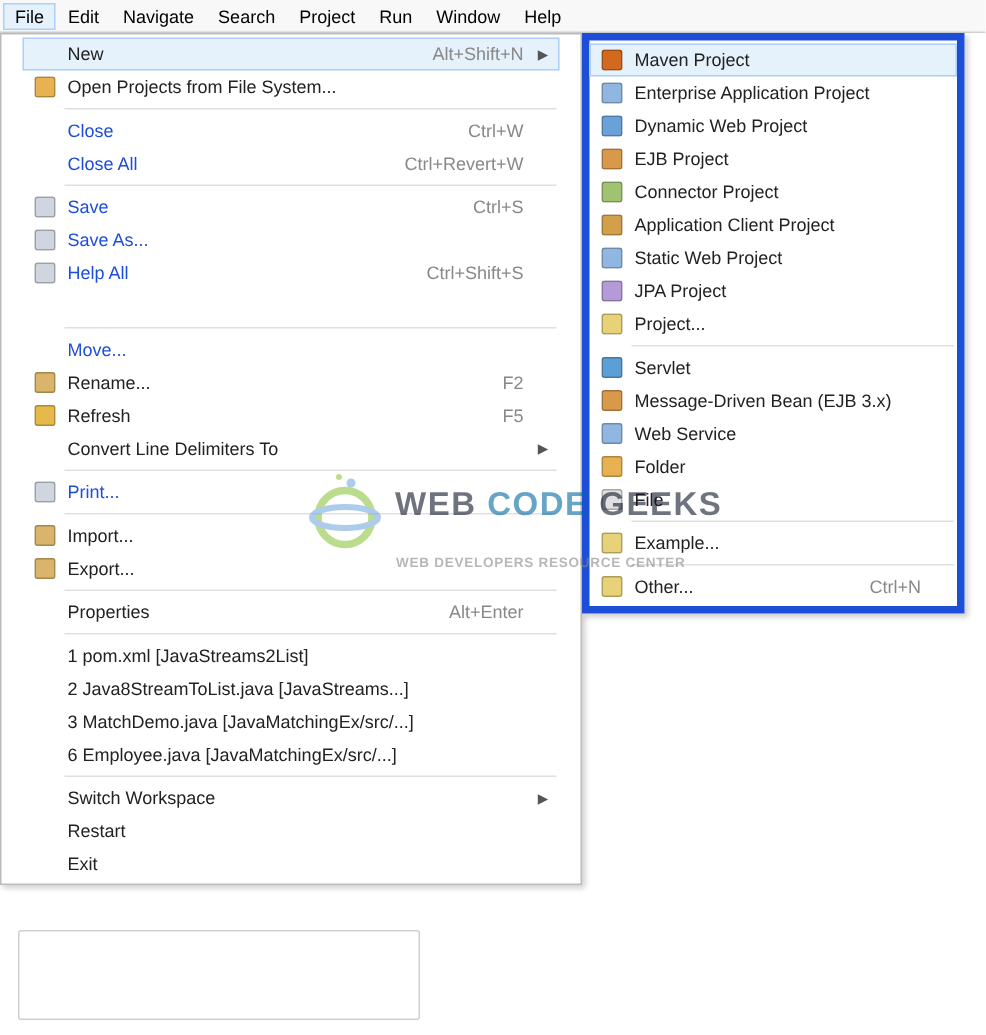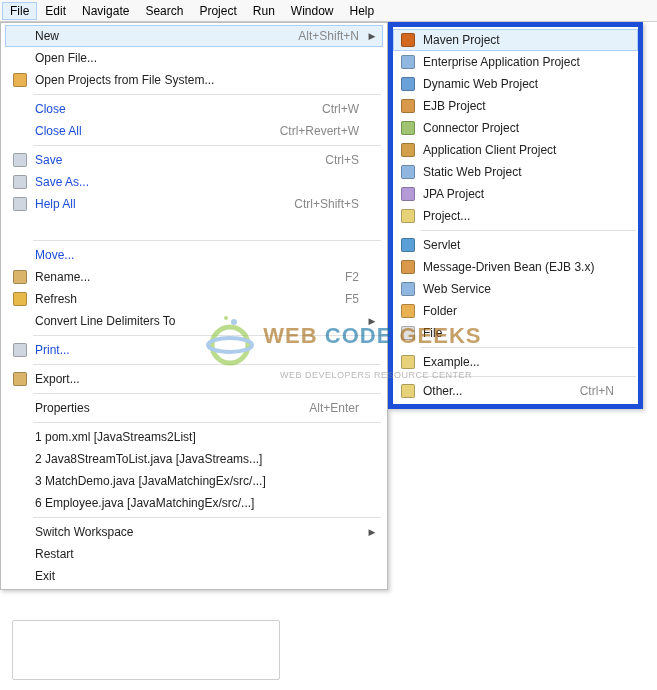--- a/index.html
+++ b/index.html
@@ -30,21 +30,21 @@
       padding: 1px 7px;
     }
     .menu {
       position: absolute;
       top: 22px;
       left: 0;
       width: 388px;
       background: #fff;
       border: 1px solid #bcbcbc;
       box-shadow: 2px 2px 4px rgba(0,0,0,0.2);
-      padding: 2px 4px;
+      padding: 2px 14px;
     }
     .menu-row {
       display: flex;
       align-items: center;
       height: 22px;
       padding: 0 6px 0 4px;
       position: relative;
     }
     .menu-row.highlighted {
       background: #e5f1fb;
@@ -96,21 +96,21 @@
     }
     .watermark {
       position: absolute;
       top: 310px; left: 200px;
       pointer-events: none;
       opacity: 0.6;
       font-family: Arial, sans-serif;
     }
     .watermark .big { font-size: 22px; font-weight: bold; letter-spacing: 1px; }
     .watermark .sub { font-size: 9px; color: #888; letter-spacing: 0.5px; }
-    .watermark .wc { color: #a16207; }
+    .watermark .wc { color: #0f172a; }
     .watermark .wg { color: #0369a1; }
     .outline-panel {
       position: absolute;
       top: 620px;
       left: 12px;
       width: 268px;
       height: 60px;
       border: 1px solid #cfcfcf;
       border-radius: 2px;
       background: #fff;
@@ -134,27 +134,20 @@
     <div class="menu-row highlighted">
       <span class="menu-icon-cell">
         <span class="icon-sq"></span>
       </span>
       <span class="menu-label">New</span>
       <span class="menu-shortcut">Alt+Shift+N</span>
       <span class="menu-arrow">▶</span>
     </div>
     <div class="menu-row">
       <span class="menu-icon-cell">
-        <span class="icon-sq"></span>
-      </span>
-      <span class="menu-label">Open File...</span>
-      <span class="menu-arrow"></span>
-    </div>
-    <div class="menu-row">
-      <span class="menu-icon-cell">
         <span class="icon-sq" style="background: rgb(232, 178, 82); border: 1px solid rgba(0, 0, 0, 0.25); border-radius: 2px;"></span>
       </span>
       <span class="menu-label">Open Projects from File System...</span>
       <span class="menu-arrow"></span>
     </div>
     <div class="menu-sep"></div>
     <div class="menu-row">
       <span class="menu-icon-cell">
         <span class="icon-sq"></span>
       </span>
@@ -233,20 +226,27 @@
     </div>
     <div class="menu-sep"></div>
     <div class="menu-row">
       <span class="menu-icon-cell">
         <span class="icon-sq" style="background: rgb(207, 214, 224); border: 1px solid rgba(0, 0, 0, 0.25); border-radius: 2px;"></span>
       </span>
       <span class="menu-label disabled">Print...</span>
       <span class="menu-arrow"></span>
     </div>
     <div class="menu-sep"></div>
+    <div class="menu-row">
+      <span class="menu-icon-cell">
+        <span class="icon-sq" style="background: rgb(217, 180, 106); border: 1px solid rgba(0, 0, 0, 0.25); border-radius: 2px;"></span>
+      </span>
+      <span class="menu-label">Import...</span>
+      <span class="menu-arrow"></span>
+    </div>
     <div class="menu-row">
       <span class="menu-icon-cell">
         <span class="icon-sq" style="background: rgb(217, 180, 106); border: 1px solid rgba(0, 0, 0, 0.25); border-radius: 2px;"></span>
       </span>
       <span class="menu-label">Export...</span>
       <span class="menu-arrow"></span>
     </div>
     <div class="menu-sep"></div>
     <div class="menu-row">
       <span class="menu-icon-cell">
@@ -431,14 +431,14 @@
 <div class="outline-panel"></div>
 
 <div class="watermark">
   <svg width="60" height="60" style="vertical-align:middle;">
     <circle cx="30" cy="35" r="18" fill="none" stroke="#8ec641" stroke-width="5"></circle>
     <ellipse cx="30" cy="35" rx="22" ry="7" fill="none" stroke="#77aadd" stroke-width="4"></ellipse>
     <circle cx="34" cy="12" r="3" fill="#77aadd"></circle>
     <circle cx="26" cy="8" r="2" fill="#8ec641"></circle>
   </svg>
   <span class="big"><span class="wc">WEB </span><span class="wg">CODE </span><span class="wc">GEEKS</span></span>
-  <div class="sub" style="margin-left:80px;">WEB DEVELOPERS RESOURCE CENTER</div>
+  <div class="sub" style="margin-left:64px;font-weight:bold;">WEB DEVELOPERS RESOURCE CENTER</div>
 </div>
 
 </body></html>

